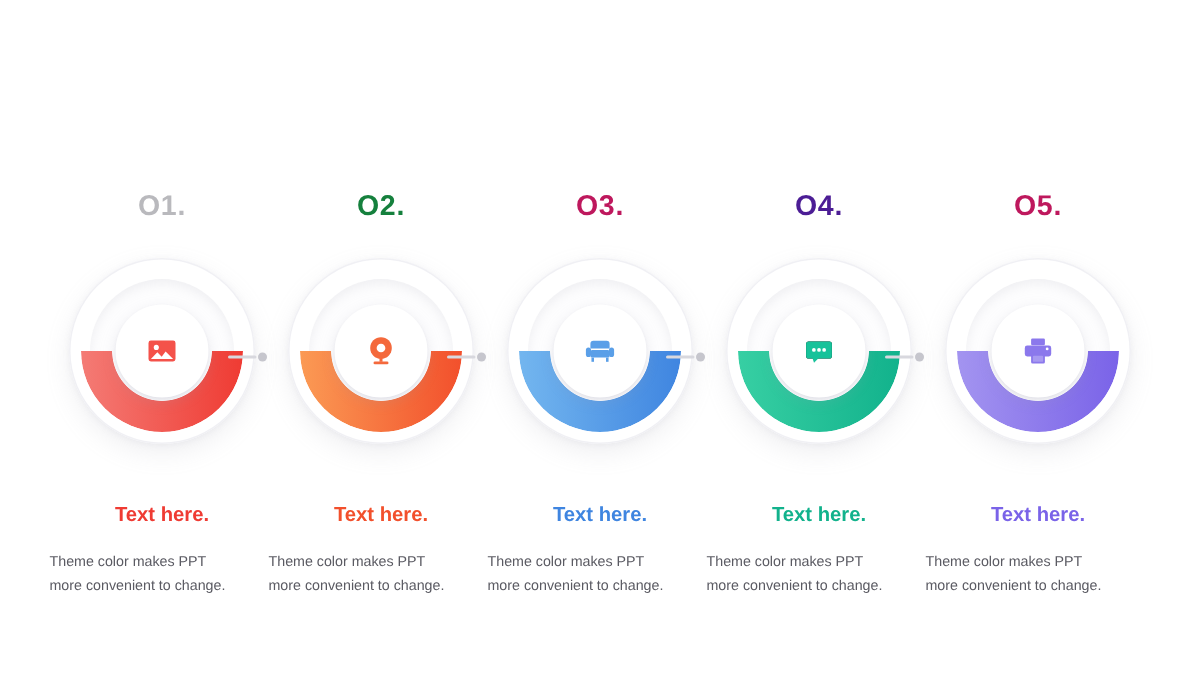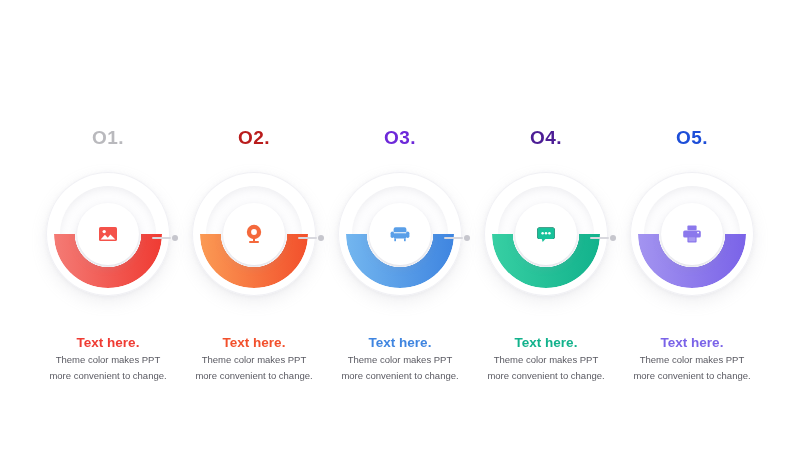--- a/index.html
+++ b/index.html
@@ -160,24 +160,24 @@
 
   
   .headline {
     margin-top: 40px;
     font-size: 13.5px;
     font-weight: 700;
     line-height: 1;
     height: 16px;
   }
   .body-text {
+    margin-top: 15px;
     font-size: 9.5px;
     line-height: 1.65;
     color: #5a5a62;
-    text-align: center;
     width: 150px;
   }
 </style>
 </head>
 <body>
 
 <div id="slide">
   <div class="steps">
 
     <div class="step">
@@ -203,21 +203,21 @@
       </div>
       <div class="connector">
         <div class="conn-inner">
           <div class="conn-line"></div>
           <div class="conn-dot"></div>
         </div>
       </div>
     </div>
 
     <div class="step">
-      <div class="num" style="color: #b91c1c;">O2.</div>
+      <div class="num" style="color: #15803d;">O2.</div>
       <div class="donut-wrap">
         <div class="ring-outer"></div>
         <div class="ring-inner-groove"></div>
         <div class="arc">
           <div class="arc-half" id="arc2" style="background: linear-gradient(90deg, rgb(251, 154, 84) 0%, rgb(242, 80, 44) 100%);"></div>
         </div>
         <div class="puck">
           <svg class="icon-svg" width="24" height="24" viewBox="0 0 24 24">
             <circle cx="12" cy="10" r="7.2" fill="#f4693c"></circle>
             <circle cx="12" cy="10" r="2.9" fill="#ffffff"></circle>
@@ -233,21 +233,21 @@
       </div>
       <div class="connector">
         <div class="conn-inner">
           <div class="conn-line"></div>
           <div class="conn-dot"></div>
         </div>
       </div>
     </div>
 
     <div class="step">
-      <div class="num" style="color: #6d28d9;">O3.</div>
+      <div class="num" style="color: #be185d;">O3.</div>
       <div class="donut-wrap">
         <div class="ring-outer"></div>
         <div class="ring-inner-groove"></div>
         <div class="arc">
           <div class="arc-half" id="arc3" style="background: linear-gradient(90deg, rgb(115, 182, 239) 0%, rgb(63, 133, 224) 100%);"></div>
         </div>
         <div class="puck">
           <svg class="icon-svg" width="24" height="24" viewBox="0 0 24 24">
             <path d="M5.6 7.2a2 2 0 0 1 2-2h8.8a2 2 0 0 1 2 2v3.1H5.6z" fill="#5a9fe8"></path>
             <rect x="2.6" y="9.6" width="3.4" height="6.4" rx="1.7" fill="#5a9fe8"></rect>
@@ -297,21 +297,21 @@
       </div>
       <div class="connector">
         <div class="conn-inner">
           <div class="conn-line"></div>
           <div class="conn-dot"></div>
         </div>
       </div>
     </div>
 
     <div class="step">
-      <div class="num" style="color: #1d4ed8;">O5.</div>
+      <div class="num" style="color: #be185d;">O5.</div>
       <div class="donut-wrap">
         <div class="ring-outer"></div>
         <div class="ring-inner-groove"></div>
         <div class="arc">
           <div class="arc-half" id="arc5" style="background: linear-gradient(90deg, rgb(163, 148, 240) 0%, rgb(122, 99, 232) 100%);"></div>
         </div>
         <div class="puck">
           <svg class="icon-svg" width="24" height="24" viewBox="0 0 24 24">
             <rect x="7.4" y="3.6" width="9.2" height="4.6" rx="0.9" fill="#8b78ec"></rect>
             <rect x="3.2" y="8.4" width="17.6" height="7.2" rx="1.6" fill="#8b78ec"></rect>

